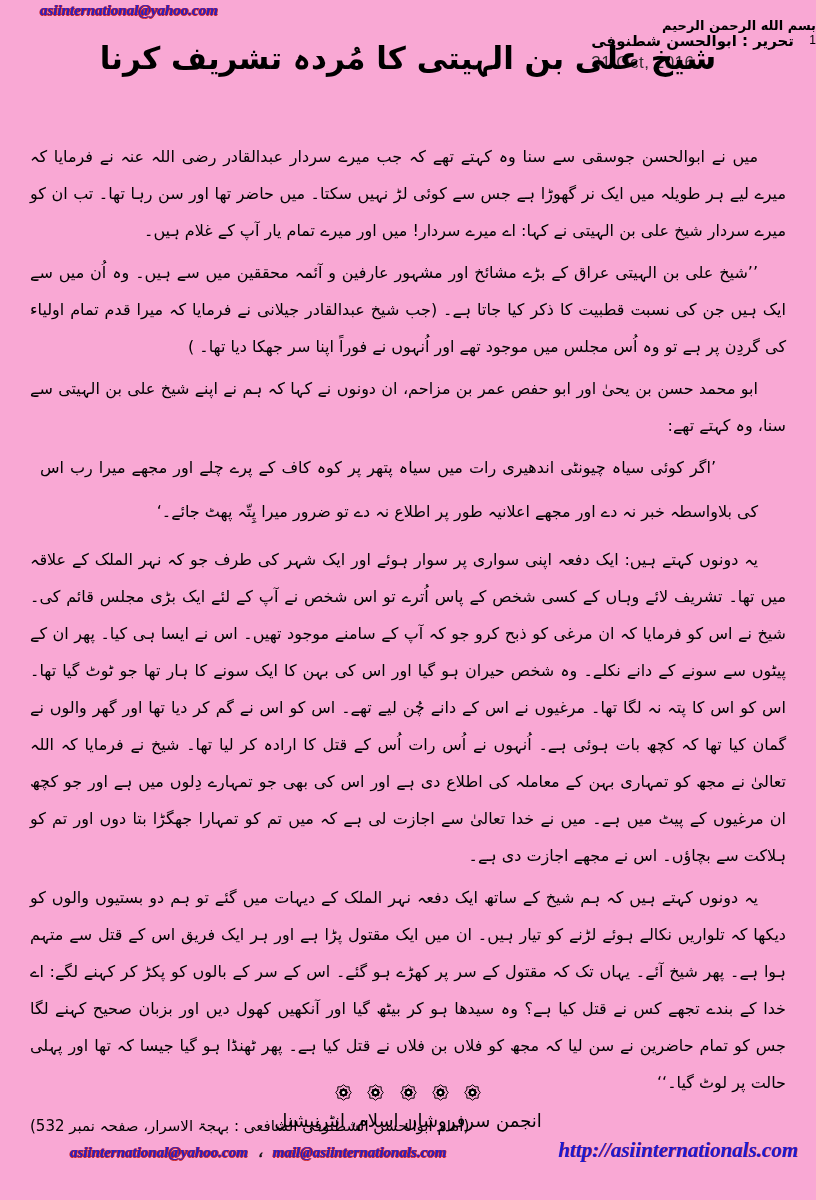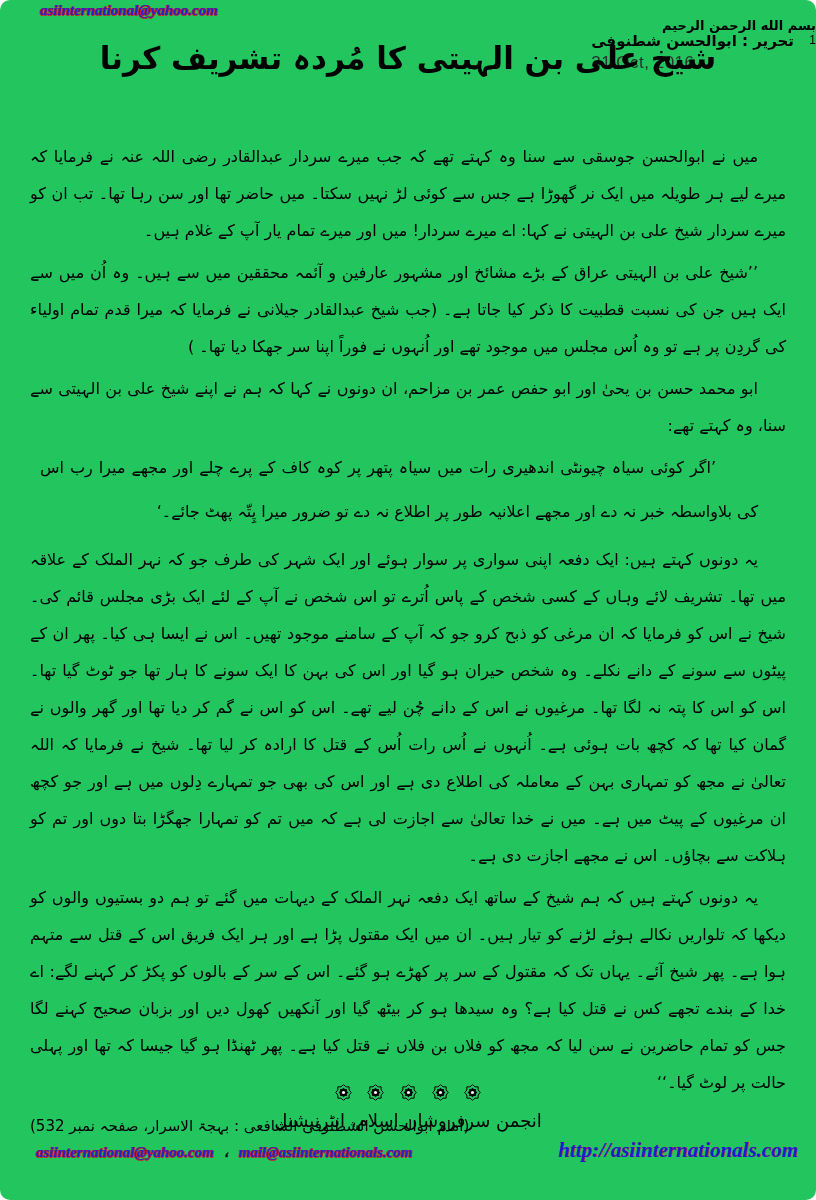--- a/index.html
+++ b/index.html
@@ -1,24 +1,23 @@
 <!DOCTYPE html>
 <html lang="ur"><head>
 <meta charset="utf-8">
 <style>
   html,body{margin:0;padding:0;background:#ffffff;}
   .page{
     position:relative;
     width:816px;height:1200px;
     margin:0 auto;
-    background:#22c55e;
+    background:#f9a8d4;
     overflow:hidden;
     font-family:"DejaVu Sans",sans-serif;
     color:#000;
-    border-radius:10px;
   }
   
   .header{position:relative;height:138px;}
   .email-top{
     position:absolute;left:40px;top:2px;
     font-family:"Liberation Serif","DejaVu Serif",serif;
     font-style:italic;font-weight:bold;font-size:15px;
     color:#2222cc;
     text-shadow:0.8px 0 0 #cc2222,-0.8px 0 0 #cc2222,0 0.8px 0 #cc2222;
     text-decoration:none;
@@ -85,21 +84,21 @@
     text-align:center;direction:rtl;
     font-size:18px;font-weight:normal;
   }
   .footer-row{
     position:absolute;left:0;right:0;top:56px;
     padding:0 18px 0 36px;
     display:flex;justify-content:space-between;align-items:baseline;
   }
   .footer-emails{
     font-family:"Liberation Serif","DejaVu Serif",serif;
-    font-style:italic;font-weight:bold;font-size:15px;
+    font-style:italic;font-weight:bold;font-size:15px;margin-left:34px;
   }
   .footer-emails a{
     color:#2222cc;text-decoration:none;
     text-shadow:0.8px 0 0 #cc2222,-0.8px 0 0 #cc2222,0 0.8px 0 #cc2222;
   }
   .footer-sep{color:#111;font-weight:bold;margin:0 8px;}
   .website{
     font-family:"Liberation Serif","DejaVu Serif",serif;
     font-style:italic;font-weight:bold;font-size:21px;
     color:#1b1bd1;text-decoration:none;

